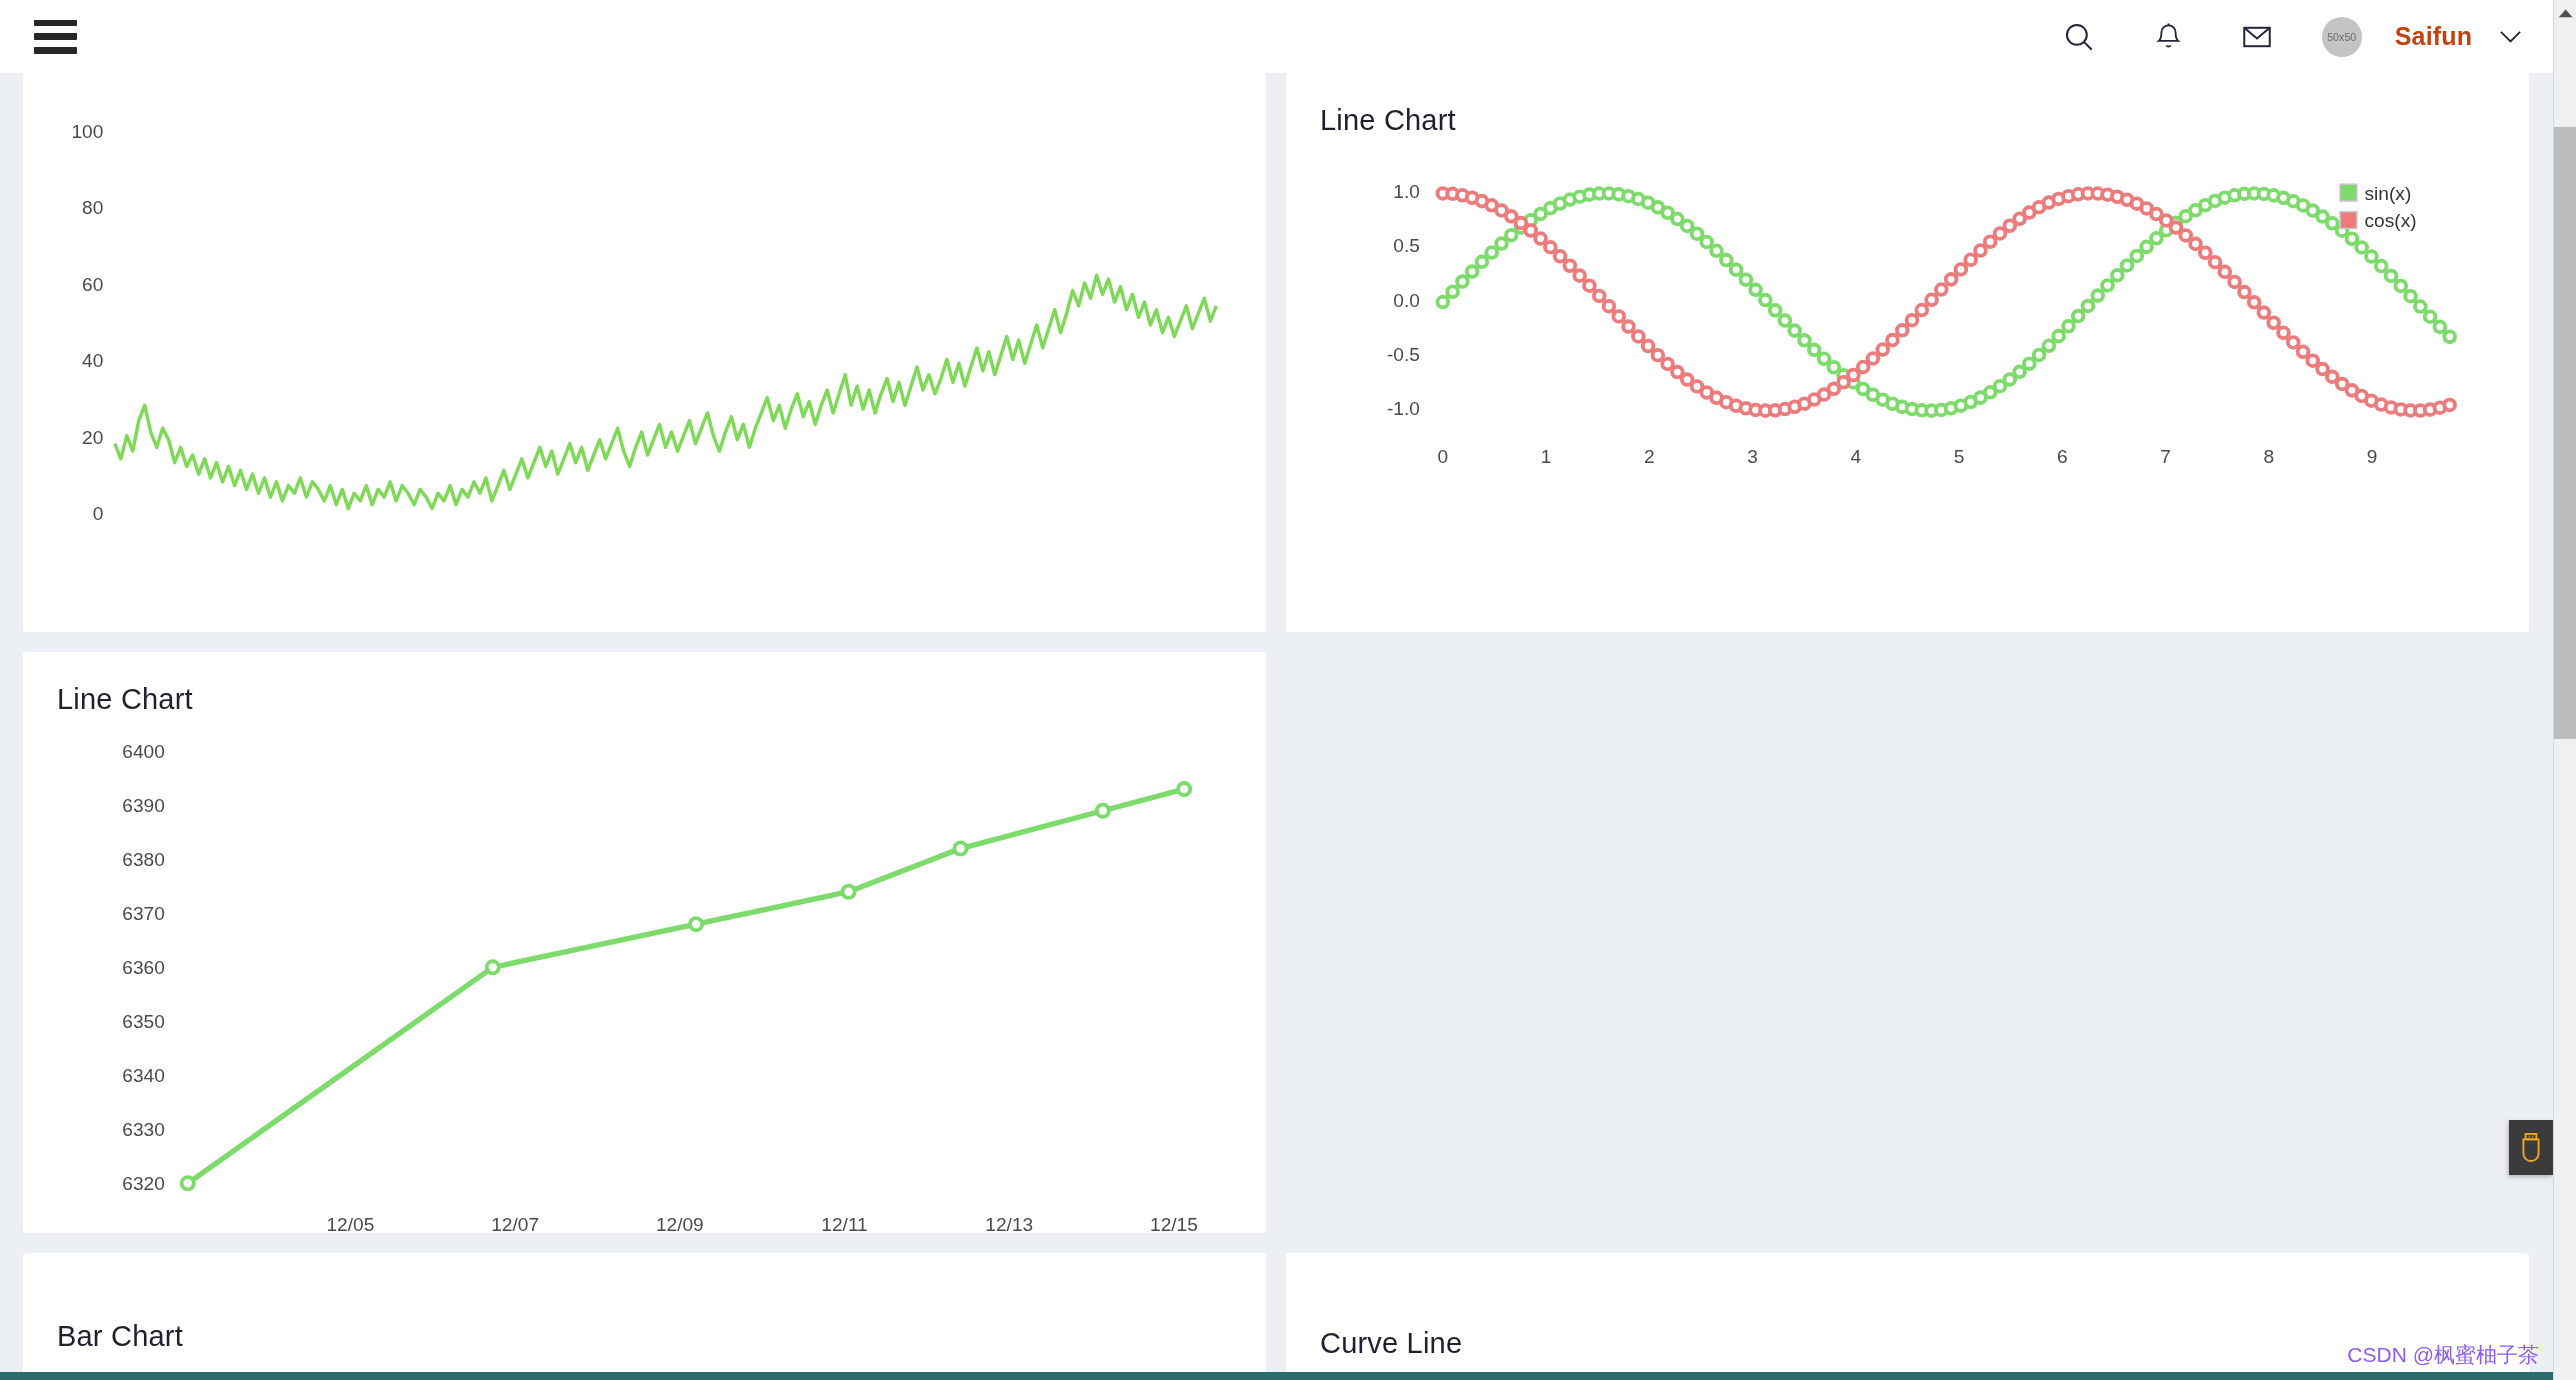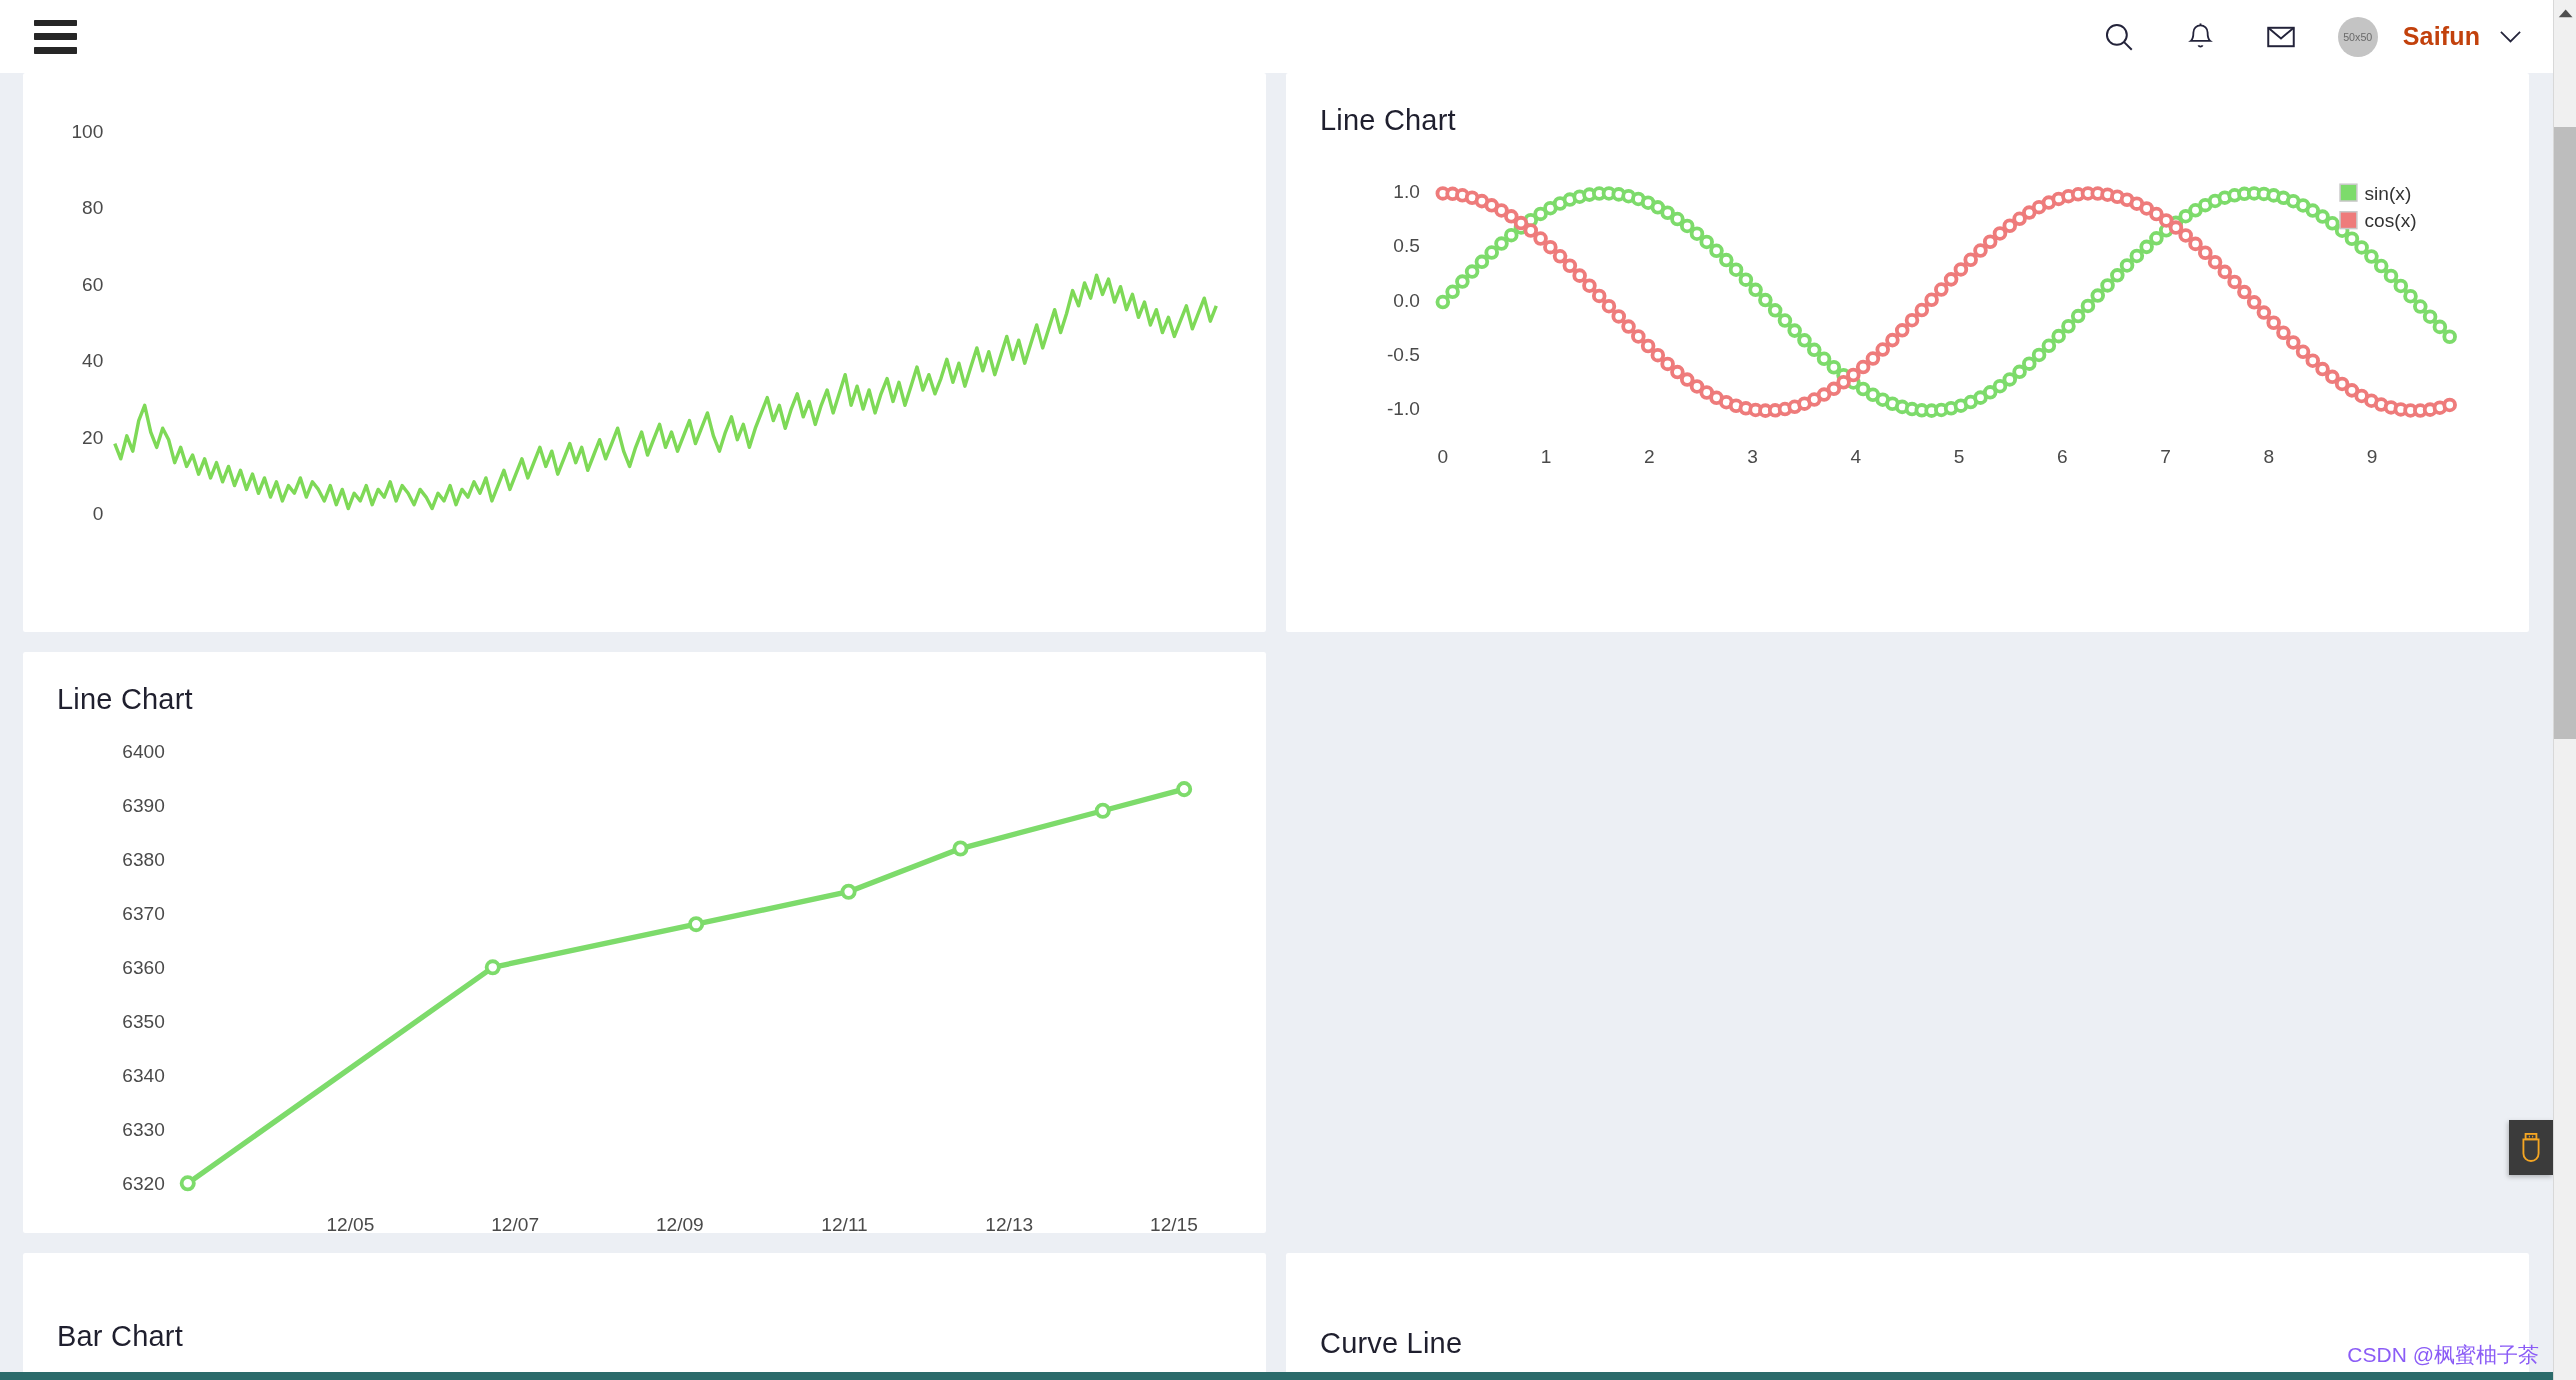--- a/index.html
+++ b/index.html
@@ -17,21 +17,21 @@
     width: 2553px; height: 73px;
     background: #ffffff;
     display: flex; align-items: center;
     padding: 0 31px 0 34px;
     z-index: 20;
   }
   .hamburger { width: 43px; height: 34px; display: flex; flex-direction: column;
     justify-content: space-between; cursor: pointer; }
   .hamburger span { display: block; width: 43px; height: 6.1px; background: #262626; border-radius: 0.8px; }
   .header-spacer { flex: 1; }
-  .header-actions { display: flex; align-items: center; gap: 8px; }
+  .header-actions { display: flex; align-items: center; gap: 16px; }
   .hicon { width: 73px; height: 73px; display: flex; align-items: center; justify-content: center;
     cursor: pointer; }
   .hicon svg { display: block; }
   .avatar {
     width: 40px; height: 40px; border-radius: 50%;
     background: #c4c4c4; color: #6a6a6a;
     display: flex; align-items: center; justify-content: center;
     font-size: 10.7px; margin-left: 12.2px; margin-right: 17px;
   }
   .user-name { font-size: 25px; font-weight: bold; color: #c2410c; letter-spacing: 0.2px; }

